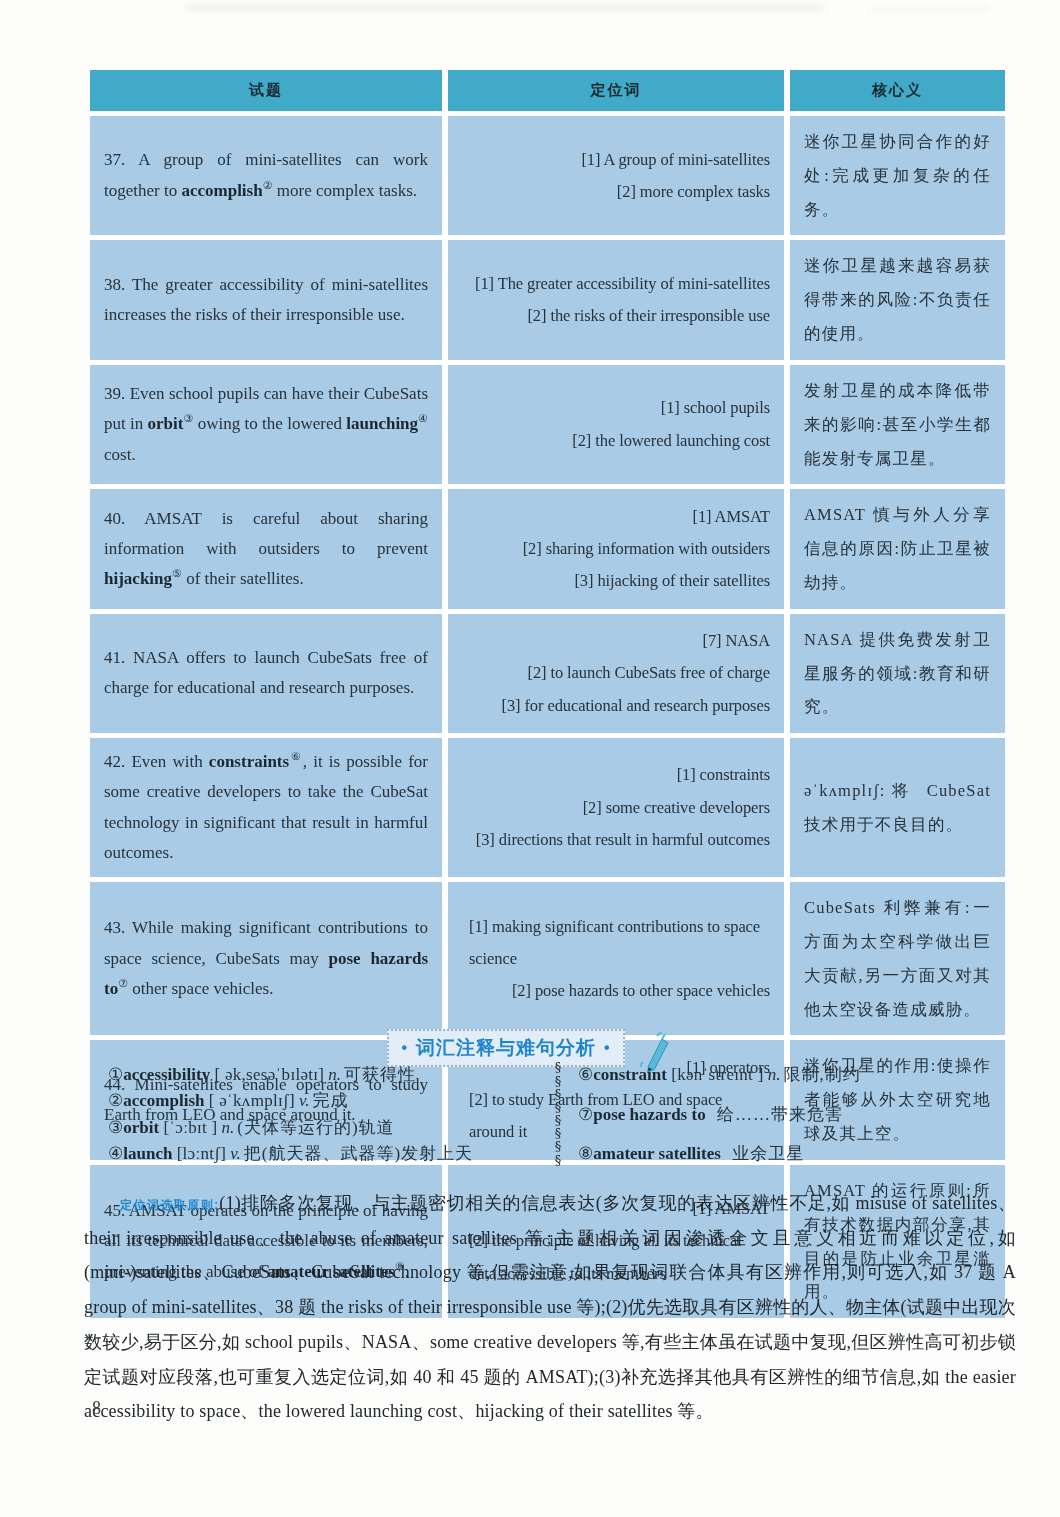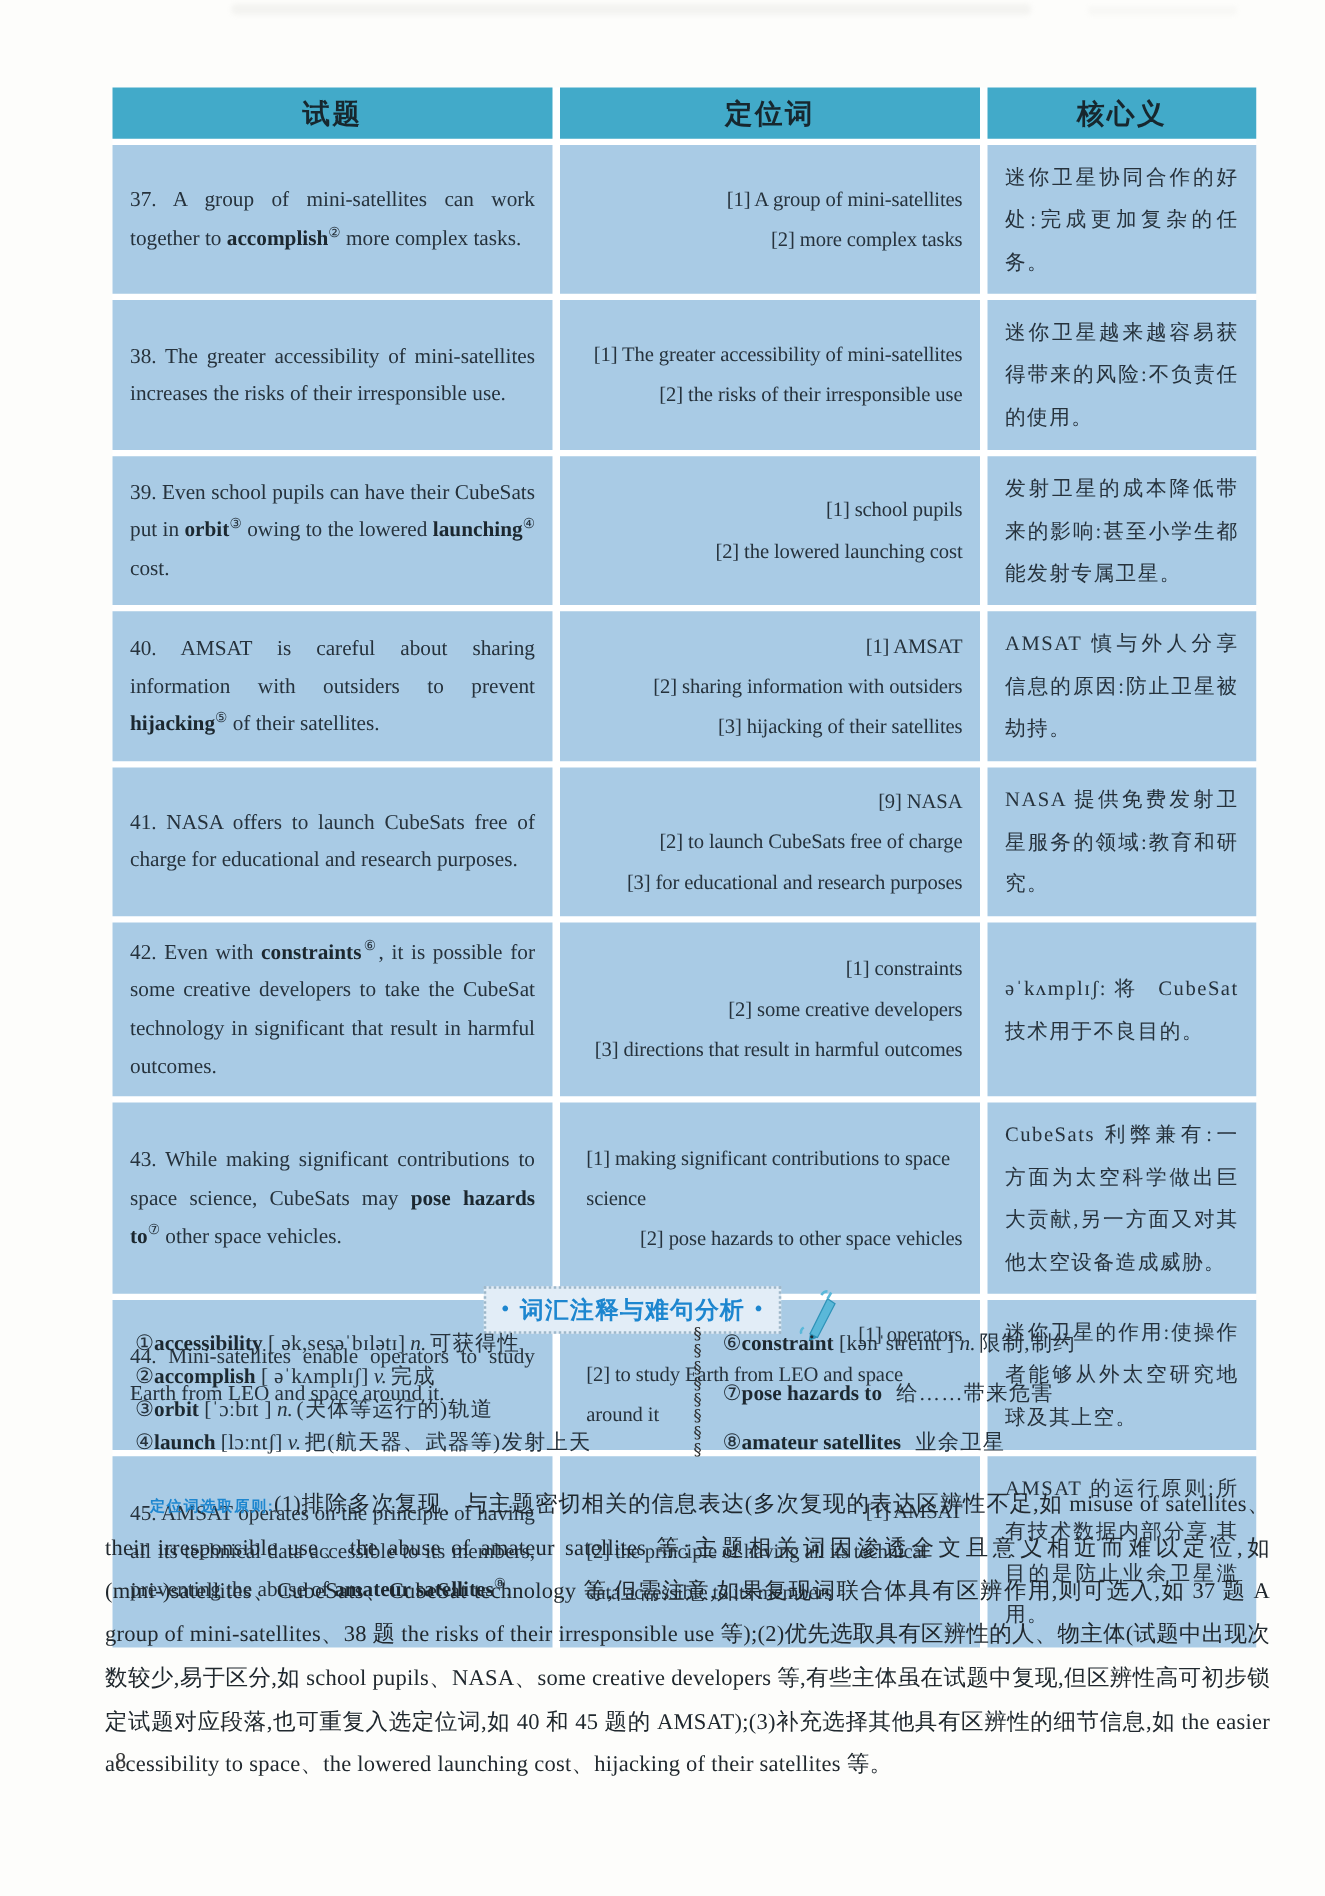--- a/index.html
+++ b/index.html
@@ -17,21 +17,21 @@
   .page{position:absolute;left:0;top:0;width:1060px;height:1517px;}
 
   
   .exam-table{
     position:absolute;left:90px;top:70px;width:915px;
     display:grid;grid-template-columns:352px 336px 215px;
     gap:5px 6px;background:#fff;
   }
   .h-cell{
     background:#42aac9;color:#17272e;
-    font-weight:bold;font-size:22px;
+    font-weight:bold;font-size:15px;
     display:flex;align-items:center;justify-content:center;
     height:41px;letter-spacing:2px;
     font-family:"Liberation Sans","DejaVu Sans",sans-serif;
   }
   .cell{background:#a9cbe5;padding:9px 14px;align-items:flex-end;}
   .q-cell{
     font-size:17px;line-height:1.78;text-align:justify;
     display:flex;flex-direction:column;justify-content:center;
   }
   .q-cell .qtext{display:block;}
@@ -148,21 +148,21 @@
         <div class="loc-line">[3] hijacking of their satellites</div>
       </div>
     <div class="cell core-cell">
         <span>AMSAT 慎与外人分享信息的原因:防止卫星被劫持。</span>
       </div>
 
     <div class="cell q-cell">
         <span class="qtext"><span>41. NASA offers to launch CubeSats free of charge for educational and research purposes.</span></span>
       </div>
     <div class="cell loc-cell">
-        <div class="loc-line">[9] NASA</div>
+        <div class="loc-line">[7] NASA</div>
         <div class="loc-line">[2] to launch CubeSats free of charge</div>
         <div class="loc-line">[3] for educational and research purposes</div>
       </div>
     <div class="cell core-cell">
         <span>NASA 提供免费发射卫星服务的领域:教育和研究。</span>
       </div>
 
     <div class="cell q-cell">
         <span class="qtext"><span>42. Even with </span><b>constraints</b><sup>⑥</sup><span>, it is possible for some creative developers to take the CubeSat technology in significant that result in harmful outcomes.</span></span>
       </div>

